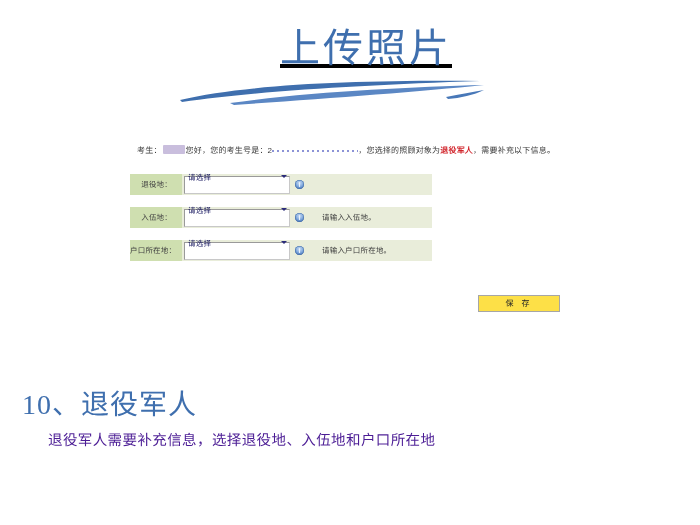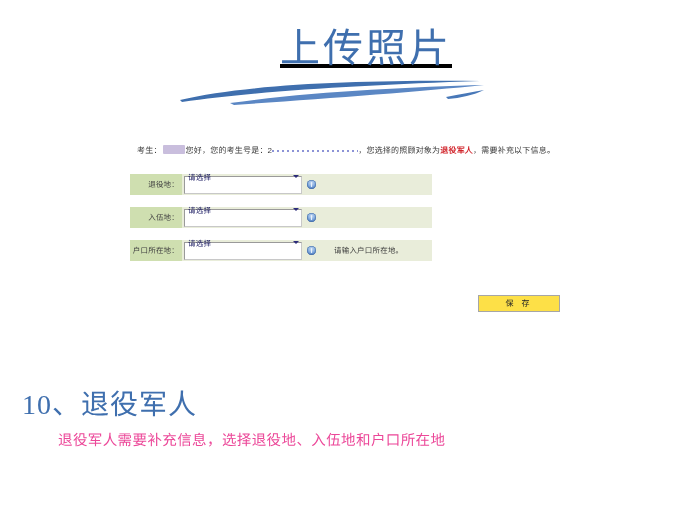--- a/index.html
+++ b/index.html
@@ -93,33 +93,33 @@
     background: #e9edda;
   }
   .row-label {
     width: 52px;
     flex: 0 0 52px;
     background: #cfdfb0;
     color: #404040;
     font-size: 7.5px;
     line-height: 21px;
     text-align: right;
-    padding-right: 3px;
+    padding-right: 10px;
     box-sizing: border-box;
     letter-spacing: .2px;
     white-space: nowrap;
   }
   .row-field {
     flex: 0 0 auto;
     display: flex;
     align-items: center;
     padding-left: 2px;
   }
   .select-box {
-    width: 118px;
+    width: 106px;
     height: 15px;
     background: #ffffff;
     border: 1px solid #9a9a9a;
     border-right-color: #c8c8c8;
     border-bottom-color: #c8c8c8;
     box-sizing: border-box;
     display: flex;
     align-items: center;
     justify-content: space-between;
     padding: 0 2px 16px 3px;
@@ -204,25 +204,25 @@
     top: 390px;
     font-family: "Liberation Serif", "DejaVu Serif", serif;
     font-size: 28px;
     line-height: 30px;
     color: #3f6fae;
     letter-spacing: 1px;
     white-space: nowrap;
   }
   .section-desc {
     position: absolute;
-    left: 58px;
+    left: 48px;
     top: 428px;
     font-size: 14.5px;
     line-height: 24px;
-    color: #ec4899;
+    color: #4c1d95;
     letter-spacing: .4px;
     white-space: nowrap;
   }
 </style>
 </head>
 <body>
 
 <div class="title-block">
   <div class="page-title">上传照片</div>
 </div>
@@ -252,20 +252,21 @@
 
   <div class="form-row">
     <div class="row-label">入伍地：</div>
     <div class="row-field">
       <div class="select-box">
         <span class="select-value">请选择</span>
         <span class="chevron"></span>
       </div>
       <span class="info-icon"></span>
     </div>
+    <div class="row-hint">请输入入伍地。</div>
   </div>
 
   <div class="form-row">
     <div class="row-label">户口所在地：</div>
     <div class="row-field">
       <div class="select-box">
         <span class="select-value">请选择</span>
         <span class="chevron"></span>
       </div>
       <span class="info-icon"></span>

